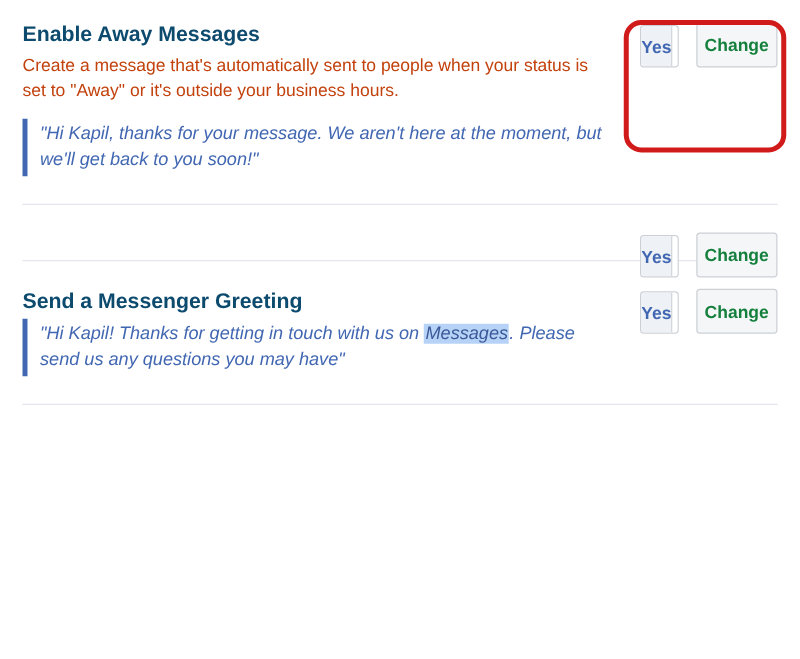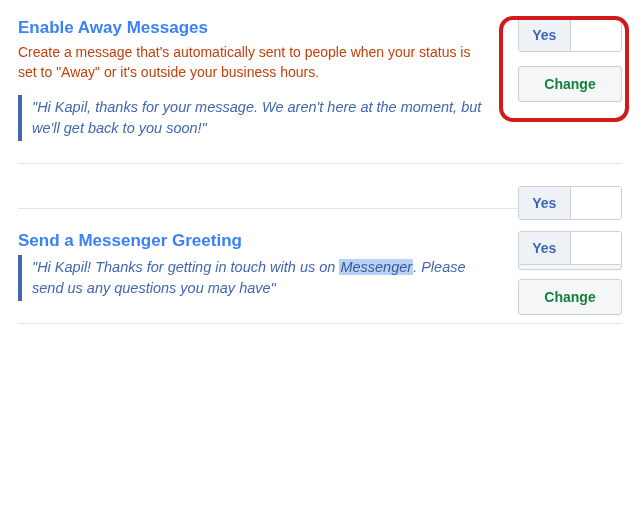--- a/index.html
+++ b/index.html
@@ -17,21 +17,21 @@
     border-bottom: 1px solid #e4e6eb;
     margin-bottom: 22px;
   }
   .section:last-child { margin-bottom: 0; }
   .section-body {
     padding-right: 130px;
   }
   .section-title {
     font-size: 17px;
     font-weight: 600;
-    color: #3b82f6;
+    color: #0c4a6e;
     margin: 0 0 4px 0;
   }
   .section-desc {
     font-size: 14px;
     line-height: 1.45;
     color: #c2410c;
     margin: 0 0 12px 0;
   }
   .quote {
     border-left: 4px solid #4267b2;
@@ -46,21 +46,21 @@
     background: #b6d3f7;
     color: #3b5998;
     padding: 0 1px;
   }
   .controls {
     position: absolute;
     top: 0;
     right: 0;
     width: 110px;
     display: flex;
-    flex-direction: column;
+    flex-direction: row;
     gap: 14px;
     align-items: flex-end;
   }
   .toggle {
     display: flex;
     width: 104px;
     height: 34px;
     border: 1px solid #ccd0d5;
     border-radius: 3px;
     overflow: hidden;
@@ -128,21 +128,21 @@
       <div class="toggle-half toggle-empty"></div>
     </div>
     <button class="change-btn">Change</button>
   </div>
 </div>
 
 <div class="section">
   <div class="section-body">
     <h3 class="section-title">Send a Messenger Greeting</h3>
     <p class="quote">
-      <span>"Hi Kapil! Thanks for getting in touch with us on </span><span class="hl">Messenger</span><span>. Please send us any questions you may have"</span>
+      <span>"Hi Kapil! Thanks for getting in touch with us on </span><span class="hl">Messages</span><span>. Please send us any questions you may have"</span>
     </p>
   </div>
   <div class="controls">
     <div class="toggle">
       <div class="toggle-half toggle-yes">Yes</div>
       <div class="toggle-half toggle-empty"></div>
     </div>
     <button class="change-btn">Change</button>
   </div>
 </div>

